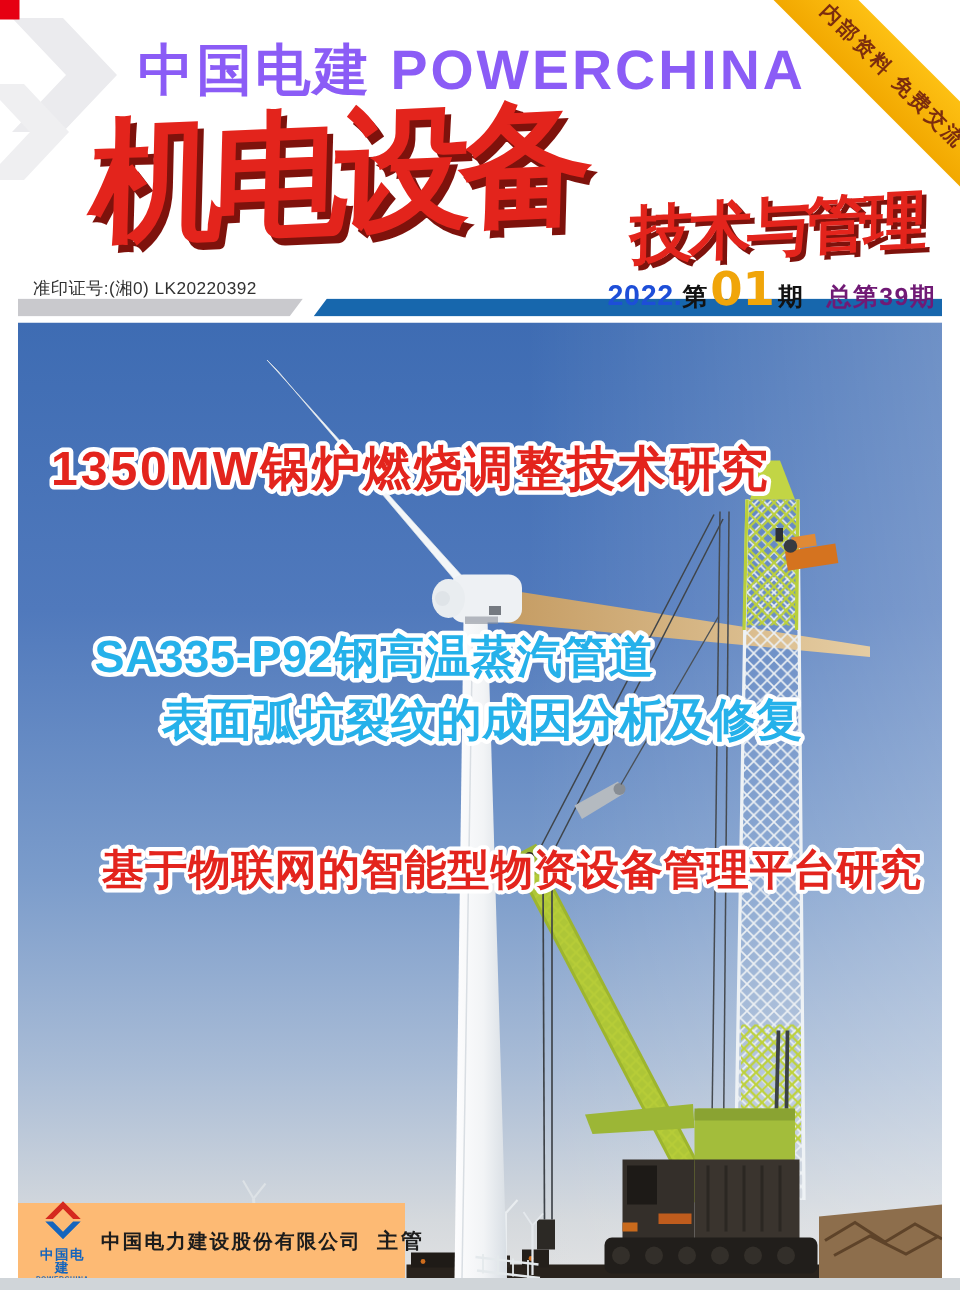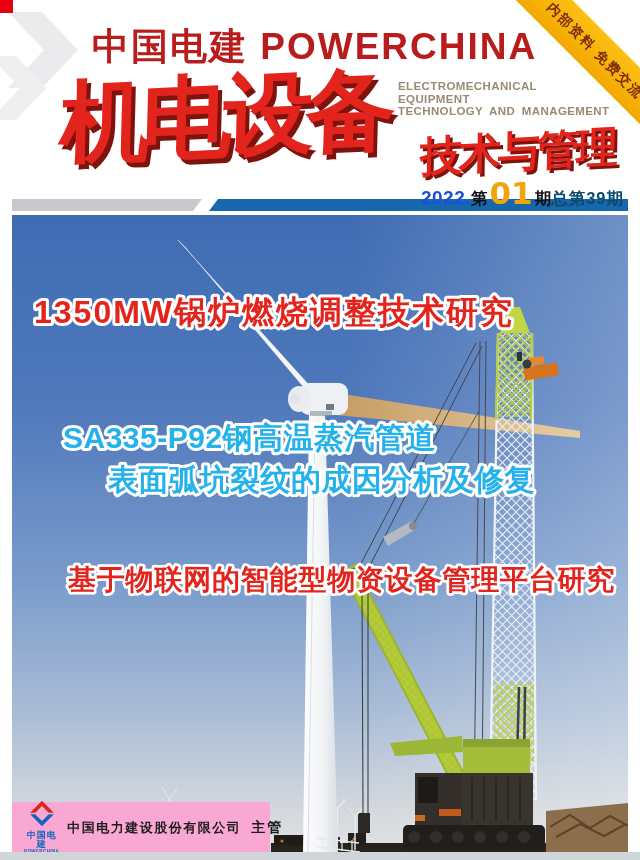--- a/index.html
+++ b/index.html
@@ -7,21 +7,21 @@
     position:relative;width:640px;height:860px;background:#ffffff;
     overflow:hidden;font-family:"Liberation Sans","DejaVu Sans",sans-serif;
     margin:0 auto;
   }
   
   .corner-square{position:absolute;left:0;top:0;width:13px;height:13px;background:#e60012;z-index:6;}
   
   .wm-chevrons{position:absolute;left:-6px;top:4px;z-index:1;}
   .watermark-text{
     position:absolute;left:92px;top:22px;z-index:1;
-    font-size:37px;font-weight:bold;letter-spacing:2px;color:#b91c1c;white-space:nowrap;
+    font-size:37px;font-weight:bold;letter-spacing:2px;color:#8b5cf6;white-space:nowrap;
   }
   
   .ribbon{
     position:absolute;left:455px;top:31px;width:280px;height:40px;z-index:5;
     background:linear-gradient(180deg,#fdc013 0%,#f2a800 100%);
     transform:rotate(45deg);display:flex;align-items:center;justify-content:center;
   }
   .ribbon span{font-size:13.5px;font-weight:bold;letter-spacing:2px;color:#7c2d0e;white-space:nowrap;}
   
   .title-cn-main{
@@ -43,37 +43,37 @@
   }
   
   .license{position:absolute;left:22px;top:185px;font-size:11.5px;color:#303030;letter-spacing:.3px;z-index:3;}
   .issue-info{
     position:absolute;right:16px;top:163px;height:36px;z-index:3;
     display:flex;align-items:baseline;white-space:nowrap;
   }
   .issue-info .y{font-size:19px;font-weight:bold;color:#1d4ed8;letter-spacing:.5px;}
   .issue-info .pre,.issue-info .suf{font-size:16.5px;font-weight:bold;color:#121212;}
   .issue-info .num{font-size:31px;font-weight:bold;color:#f0a50a;margin:12px 2px;font-family:"DejaVu Sans",sans-serif;}
-  .issue-info .tot{font-size:16.5px;font-weight:bold;color:#0c4a6e;letter-spacing:1px;}
+  .issue-info .tot{font-size:16.5px;font-weight:bold;color:#701a75;margin-left:16px;letter-spacing:1px;}
   
   .bar{position:absolute;left:12px;top:199px;width:616px;height:12px;z-index:2;}
   .bar-gray{position:absolute;left:0;top:0;width:190px;height:12px;background:#c9c9cd;
     clip-path:polygon(0 0,190px 0,181px 12px,0 12px);}
   .bar-blue{position:absolute;left:197px;top:0;right:0;height:12px;background:#1767ad;
     clip-path:polygon(9px 0,100% 0,100% 100%,0 100%);}
   
   .photo{position:absolute;left:12px;top:215px;width:616px;height:637px;z-index:1;}
   .headline{position:absolute;z-index:3;overflow:visible;}
   #hl1{left:18px;top:286px;}
   #hl2{left:55px;top:412px;}
   #hl3{left:95px;top:455px;}
   #hl4{left:60px;top:556px;}
   
   .footer-box{
-    position:absolute;left:12px;top:802px;width:258px;height:51px;background:#f9a8d4;z-index:4;
+    position:absolute;left:12px;top:802px;width:258px;height:51px;background:#fdba74;z-index:4;
     display:flex;align-items:center;padding-left:12px;box-sizing:border-box;
   }
   .logo-wrap{width:54px;text-align:center;line-height:1;}
   .logo-cn{display:block;font-size:9px;font-weight:bold;color:#1565bd;letter-spacing:1px;margin-top:1px;}
   .logo-en{display:block;font-size:4.5px;font-weight:bold;color:#1565bd;letter-spacing:.4px;margin-top:1px;}
   .publisher{margin-left:8px;font-size:13px;font-weight:bold;color:#1c1c1c;letter-spacing:1.5px;white-space:nowrap;}
   .publisher .role{margin-left:10px;font-size:14px;letter-spacing:2px;}
   .bottom-strip{position:absolute;left:0;top:852px;width:640px;height:8px;background:#d0d5d9;z-index:5;}
 </style>
 </head>
@@ -88,25 +88,22 @@
   <div class="watermark-text">中国电建 POWERCHINA</div>
 
   <div class="corner-square"></div>
 
   <div class="ribbon">
     <span>内部资料 免费交流</span>
   </div>
 
   <div class="title-cn-main">机电设备</div>
   <div class="title-cn-sub">技术与管理</div>
-  <div class="subtitle-en">
-    <div>ELECTROMECHANICAL EQUIPMENT</div>
-    <div>TECHNOLOGY AND MANAGEMENT</div>
-  </div>
-
+
+  <div class="license">准印证号:(湘0) LK20220392</div>
   <div class="issue-info">
     <span class="y">2022.</span>
     <span class="pre">第</span>
     <span class="num">01</span>
     <span class="suf">期</span>
     <span class="tot">总第39期</span>
   </div>
 
   <div class="bar">
     <div class="bar-gray"></div>

